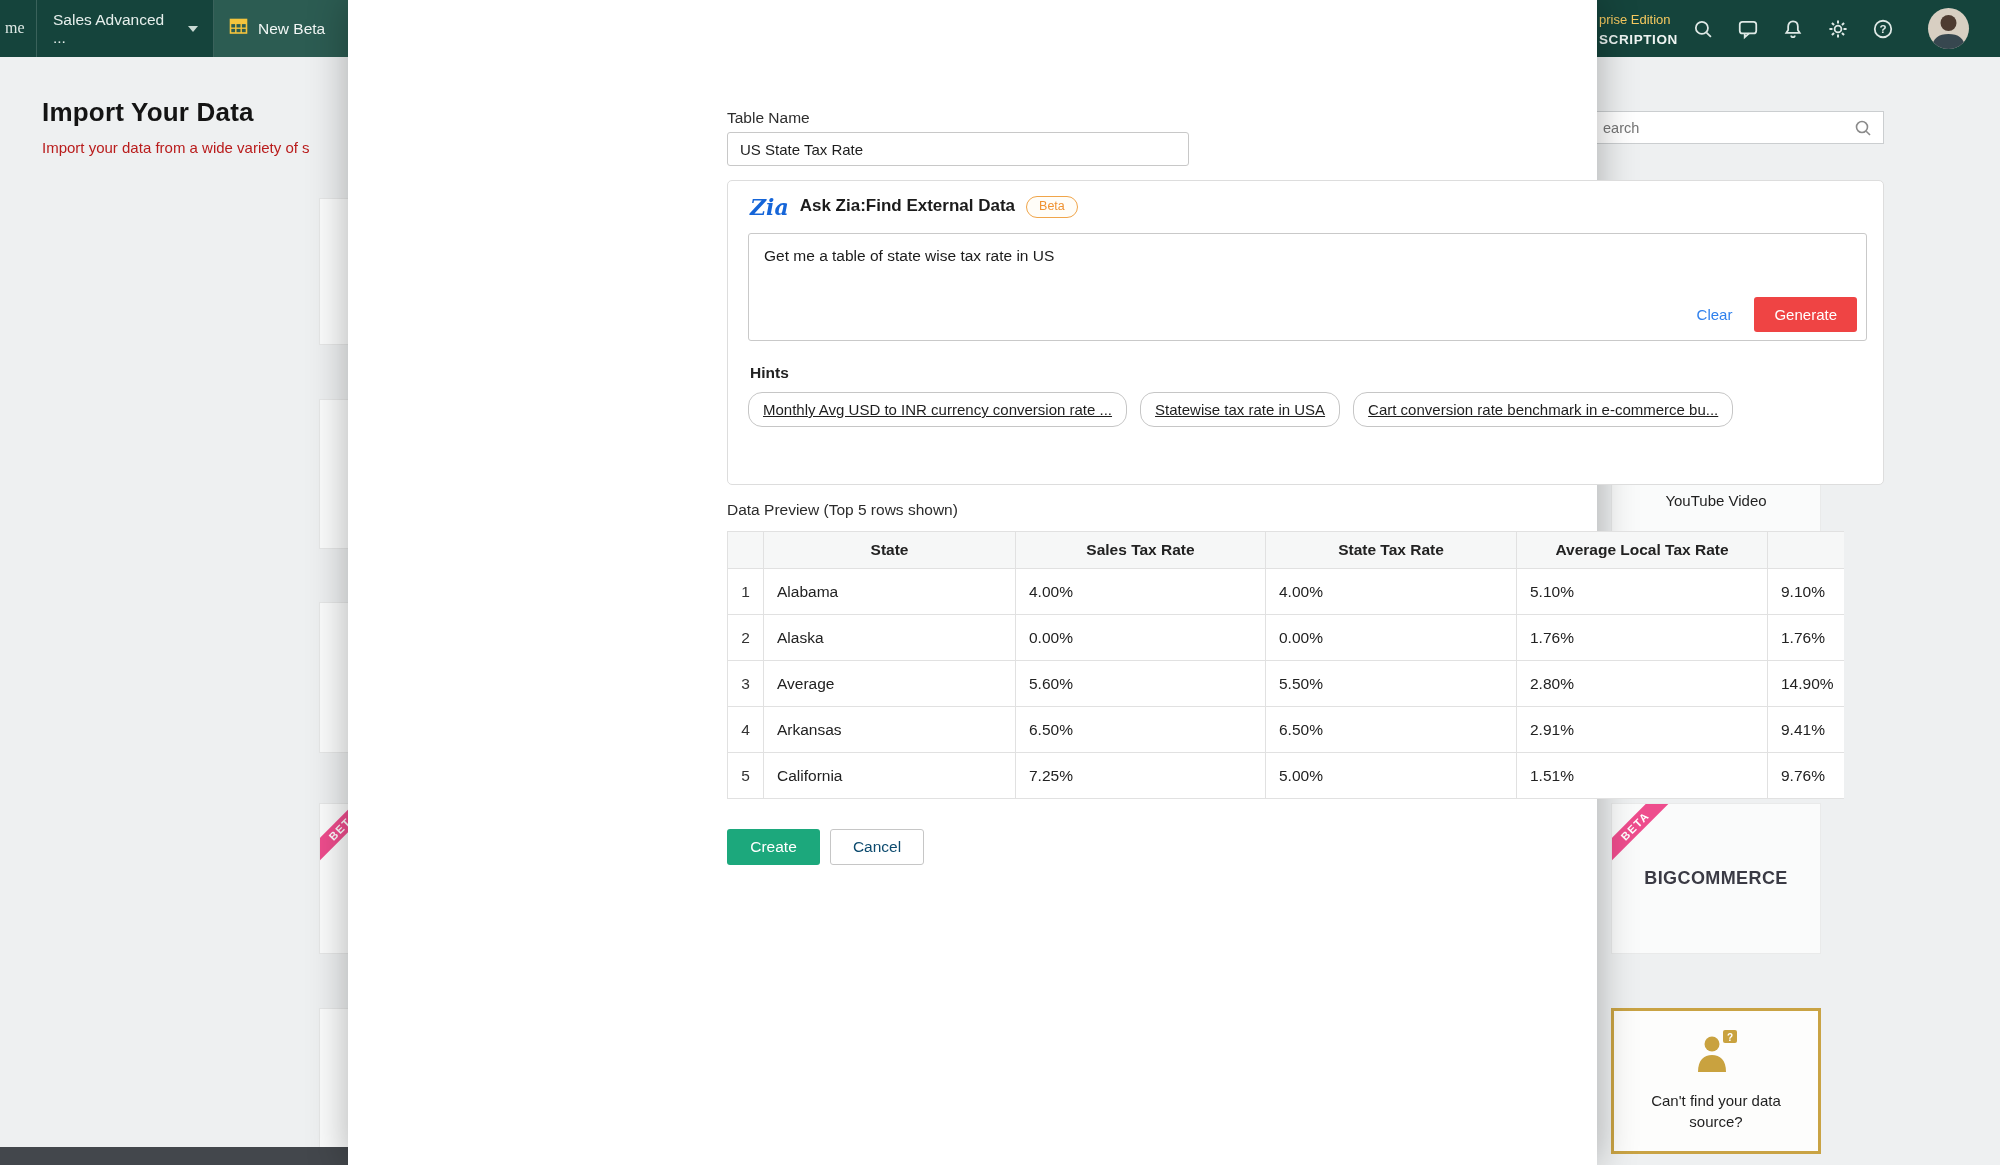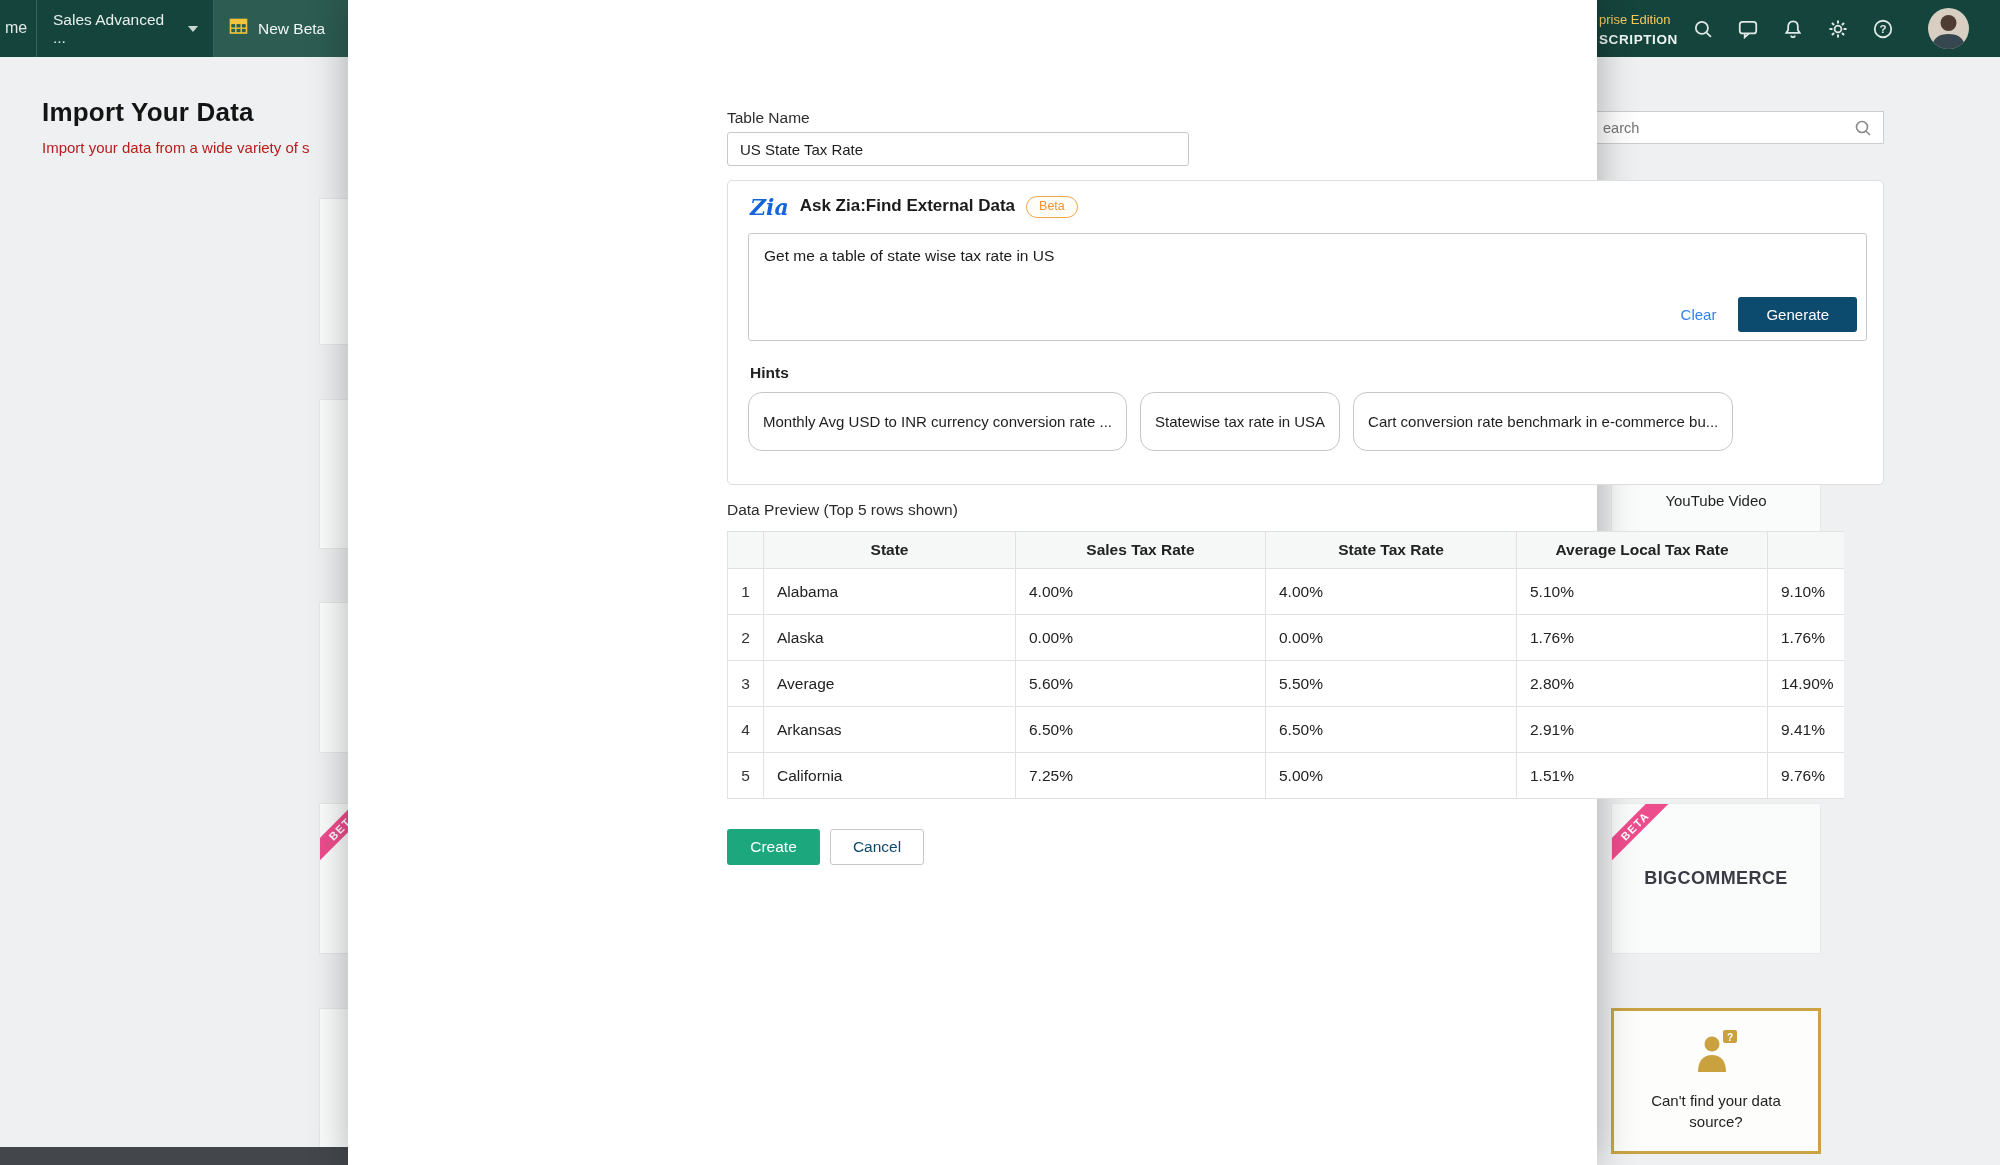--- a/index.html
+++ b/index.html
@@ -1,21 +1,21 @@
 <!DOCTYPE html>
 <html><head>
 <meta charset="utf-8">
 <style>
   * { margin:0; padding:0; box-sizing:border-box; font-family:"Liberation Sans","DejaVu Sans",sans-serif; }
   html,body { background:#d9dbdd; }
   .screen { position:relative; width:2000px; height:1165px; background:#eef0f1; overflow:hidden; }
 
   
   .topbar { position:absolute; left:0; top:0; width:2000px; height:57px; background:#15443c; color:#e8f0ee; }
-  .tab-fragment { position:absolute; left:5px; top:19px; font-size:16px; color:#dfeae6; }
+  .tab-fragment { position:absolute; left:5px; top:19px; font-size:16px; color:#dfeae6;font-family:Liberation Serif, serif; }
   .sep { position:absolute; top:0; height:57px; width:1px; background:rgba(255,255,255,.16); }
   .tab-sales { position:absolute; left:37px; top:0; height:57px; width:177px; display:flex; align-items:center; gap:12px; padding:0 16px; font-size:15.5px; color:#e6efec; cursor:pointer; }
   .chev-down { width:0; height:0; border-left:5px solid transparent; border-right:5px solid transparent; border-top:6px solid #c9dad4; }
   .tab-new { position:absolute; left:214px; top:0; height:57px; width:144px; background:#2c5c52; display:flex; align-items:center; gap:10px; padding:0 15px; font-size:15.5px; color:#f2f7f5; cursor:pointer; }
   .edition { position:absolute; left:1599px; top:10px; line-height:1.55; white-space:nowrap; }
   .edition .l1 { color:#f6c95f; font-size:13px; }
   .edition .l2 { color:#eef4f2; font-size:13.5px; font-weight:bold; letter-spacing:.6px; }
   .tb-icon { position:absolute; top:18px; width:22px; height:22px; cursor:pointer; }
   .avatar { position:absolute; left:1928px; top:8px; width:41px; height:41px; border-radius:50%; overflow:hidden; background:#d8cfc2; cursor:pointer; }
 
@@ -46,24 +46,24 @@
 
   .zia-panel { position:absolute; left:379px; top:180px; width:1157px; height:305px; border:1px solid #ddd; border-radius:5px; background:#fff; }
   .zia-head { position:absolute; left:22px; top:15px; display:flex; gap:11px; }
   .zia-glyph { font-family:"DejaVu Serif",serif; font-style:italic; font-weight:bold; color:#1565d8; font-size:22px; line-height:1; }
   .zia-title { font-size:17px; font-weight:bold; color:#1c1c1c; }
   .beta-pill { border:1px solid #f0a54a; color:#ef9232; font-size:12.5px; border-radius:12px; padding:2px 12px; background:#fffdf8; }
   .prompt { position:absolute; left:20px; top:52px; width:1119px; height:108px; border:1px solid #c9c9c9; border-radius:3px; cursor:text; }
   .prompt-text { padding:13px 15px; font-size:15.5px; color:#1b1b1b; }
   .prompt-actions { position:absolute; right:9px; bottom:8px; display:flex; align-items:center; gap:22px; }
   .clear-link { color:#2f80ed; font-size:15px; cursor:pointer; }
-  .btn-generate { background:#0c4a6e; color:#fff; font-size:15px; padding:9px 28px; border-radius:3px; border:none; cursor:pointer; }
+  .btn-generate { background:#ef4444; color:#fff; font-size:15px; padding:9px 20px; border-radius:3px; border:none; cursor:pointer; }
   .hints-label { position:absolute; left:22px; top:183px; font-size:15.5px; font-weight:bold; color:#222; }
   .chips { position:absolute; left:20px; top:211px; display:flex; gap:13px; }
-  .chip { border:1px solid #c6c6c6; border-radius:14px; padding:20px 14px; font-size:15px; color:#1e1e1e; background:#fff; white-space:nowrap; cursor:pointer; }
+  .chip { border:1px solid #c6c6c6; border-radius:14px; padding:8px 14px; font-size:15px; color:#1e1e1e; background:#fff; white-space:nowrap; cursor:pointer;text-decoration:underline; }
 
   .preview-label { position:absolute; left:379px; top:501px; font-size:15.5px; color:#2b2b2b; }
   .table-wrap { position:absolute; left:379px; top:531px; width:1117px; overflow:hidden; }
   .preview-table { border-collapse:collapse; table-layout:fixed; width:1280px; font-size:15.5px; color:#222; background:#fff; }
   .preview-table th { height:37px; background:#f6f7f7; border:1px solid #e1e1e1; font-weight:bold; text-align:center; font-size:15.5px; }
   .preview-table td { height:46px; border:1px solid #e1e1e1; padding:0 13px; background:#fff; }
   .preview-table td.num { text-align:center; padding:0; color:#333; }
 
   .btn-create { position:absolute; left:379px; top:829px; width:93px; height:36px; background:#1ca87c; color:#fff; border:none; border-radius:3px; font-size:15.5px; cursor:pointer; }
   .btn-cancel { position:absolute; left:482px; top:829px; width:94px; height:36px; background:#fff; color:#0c4a6e; border:1px solid #c6c6c6; border-radius:3px; font-size:15.5px; cursor:pointer; }

